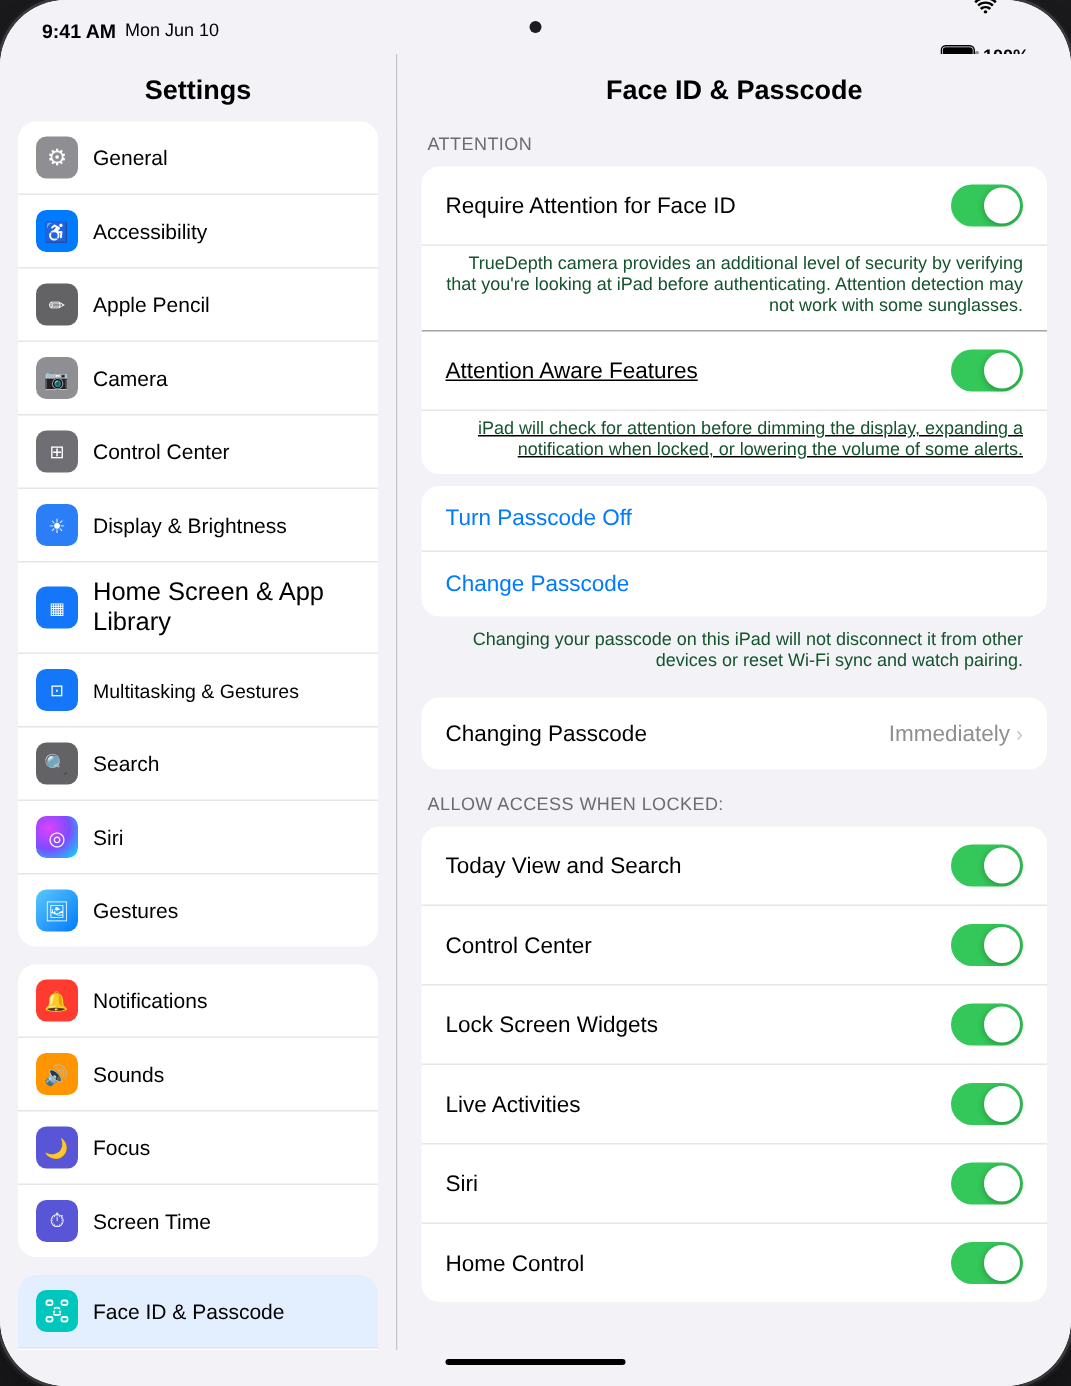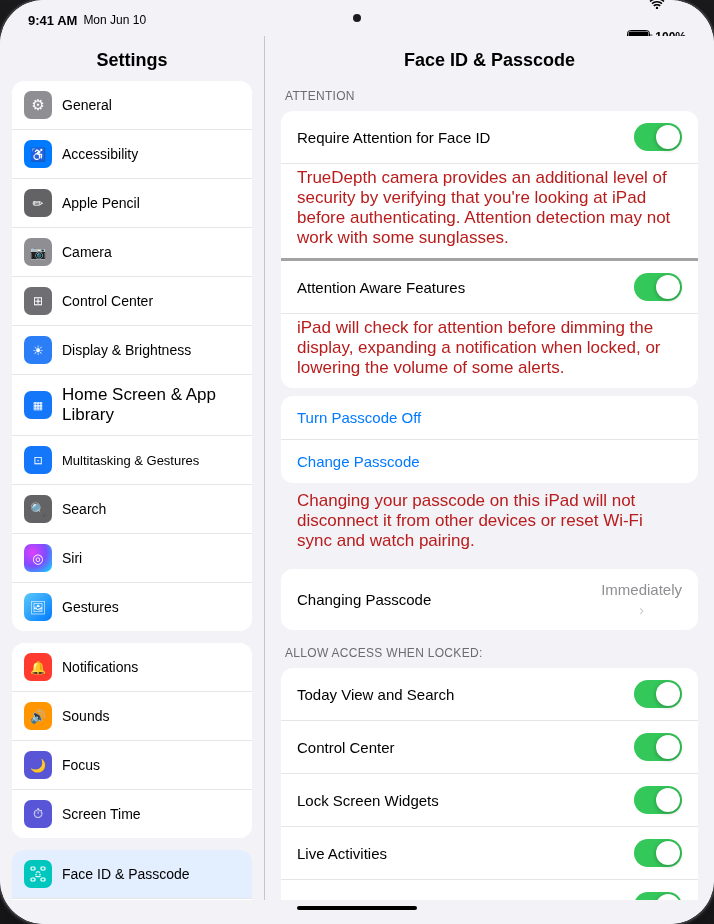--- a/index.html
+++ b/index.html
@@ -155,23 +155,24 @@
       border-bottom: 1px solid #e5e5ea;
       min-height: 48px;
     }
     .settings-row:last-child { border-bottom: none; }
     .row-label {
       font-size: 15px;
       color: #000;
       flex: 1;
     }
     .row-sublabel {
-      font-size: 17px;
-      color: #b91c1c;
+      font-size: 12px;
+      color: #14532d;
       padding: 4px 16px 10px;
+      text-align: right;
     }
     .toggle {
       width: 48px; height: 28px;
       border-radius: 14px;
       position: relative;
       flex-shrink: 0;
     }
     .toggle.on { background: #34c759; }
     .toggle::after {
       content: '';
@@ -191,21 +192,20 @@
       border-bottom: 1px solid #e5e5ea;
       cursor: pointer;
     }
     .link-blue:last-child { border-bottom: none; }
     .row-value {
       font-size: 15px;
       color: #8e8e93;
       display: flex;
       align-items: center;
       gap: 4px;
-      flex-direction: column;
     }
     .chevron {
       color: #c7c7cc;
       font-size: 14px;
     }
     .bottom-bar {
       height: 4px;
       background: #000;
       width: 120px;
       border-radius: 2px;
@@ -343,21 +343,21 @@
         <div class="panel-title">Face ID &amp; Passcode</div>
 
         <div class="section-label">ATTENTION</div>
 
         <div class="settings-group">
           <div class="settings-row">
             <span class="row-label">Require Attention for Face ID</span>
             <div class="toggle on"></div>
           </div>
           <div class="row-sublabel">TrueDepth camera provides an additional level of security by verifying that you're looking at iPad before authenticating. Attention detection may not work with some sunglasses.</div>
-          <div style="border-top:3px solid #a3a3a3;">
+          <div style="border-top:1px solid #a3a3a3;text-decoration:underline;">
             <div class="settings-row">
               <span class="row-label">Attention Aware Features</span>
               <div class="toggle on"></div>
             </div>
             <div class="row-sublabel">iPad will check for attention before dimming the display, expanding a notification when locked, or lowering the volume of some alerts.</div>
           </div>
         </div>
 
         <div class="settings-group">
           <a class="link-blue">Turn Passcode Off</a>

